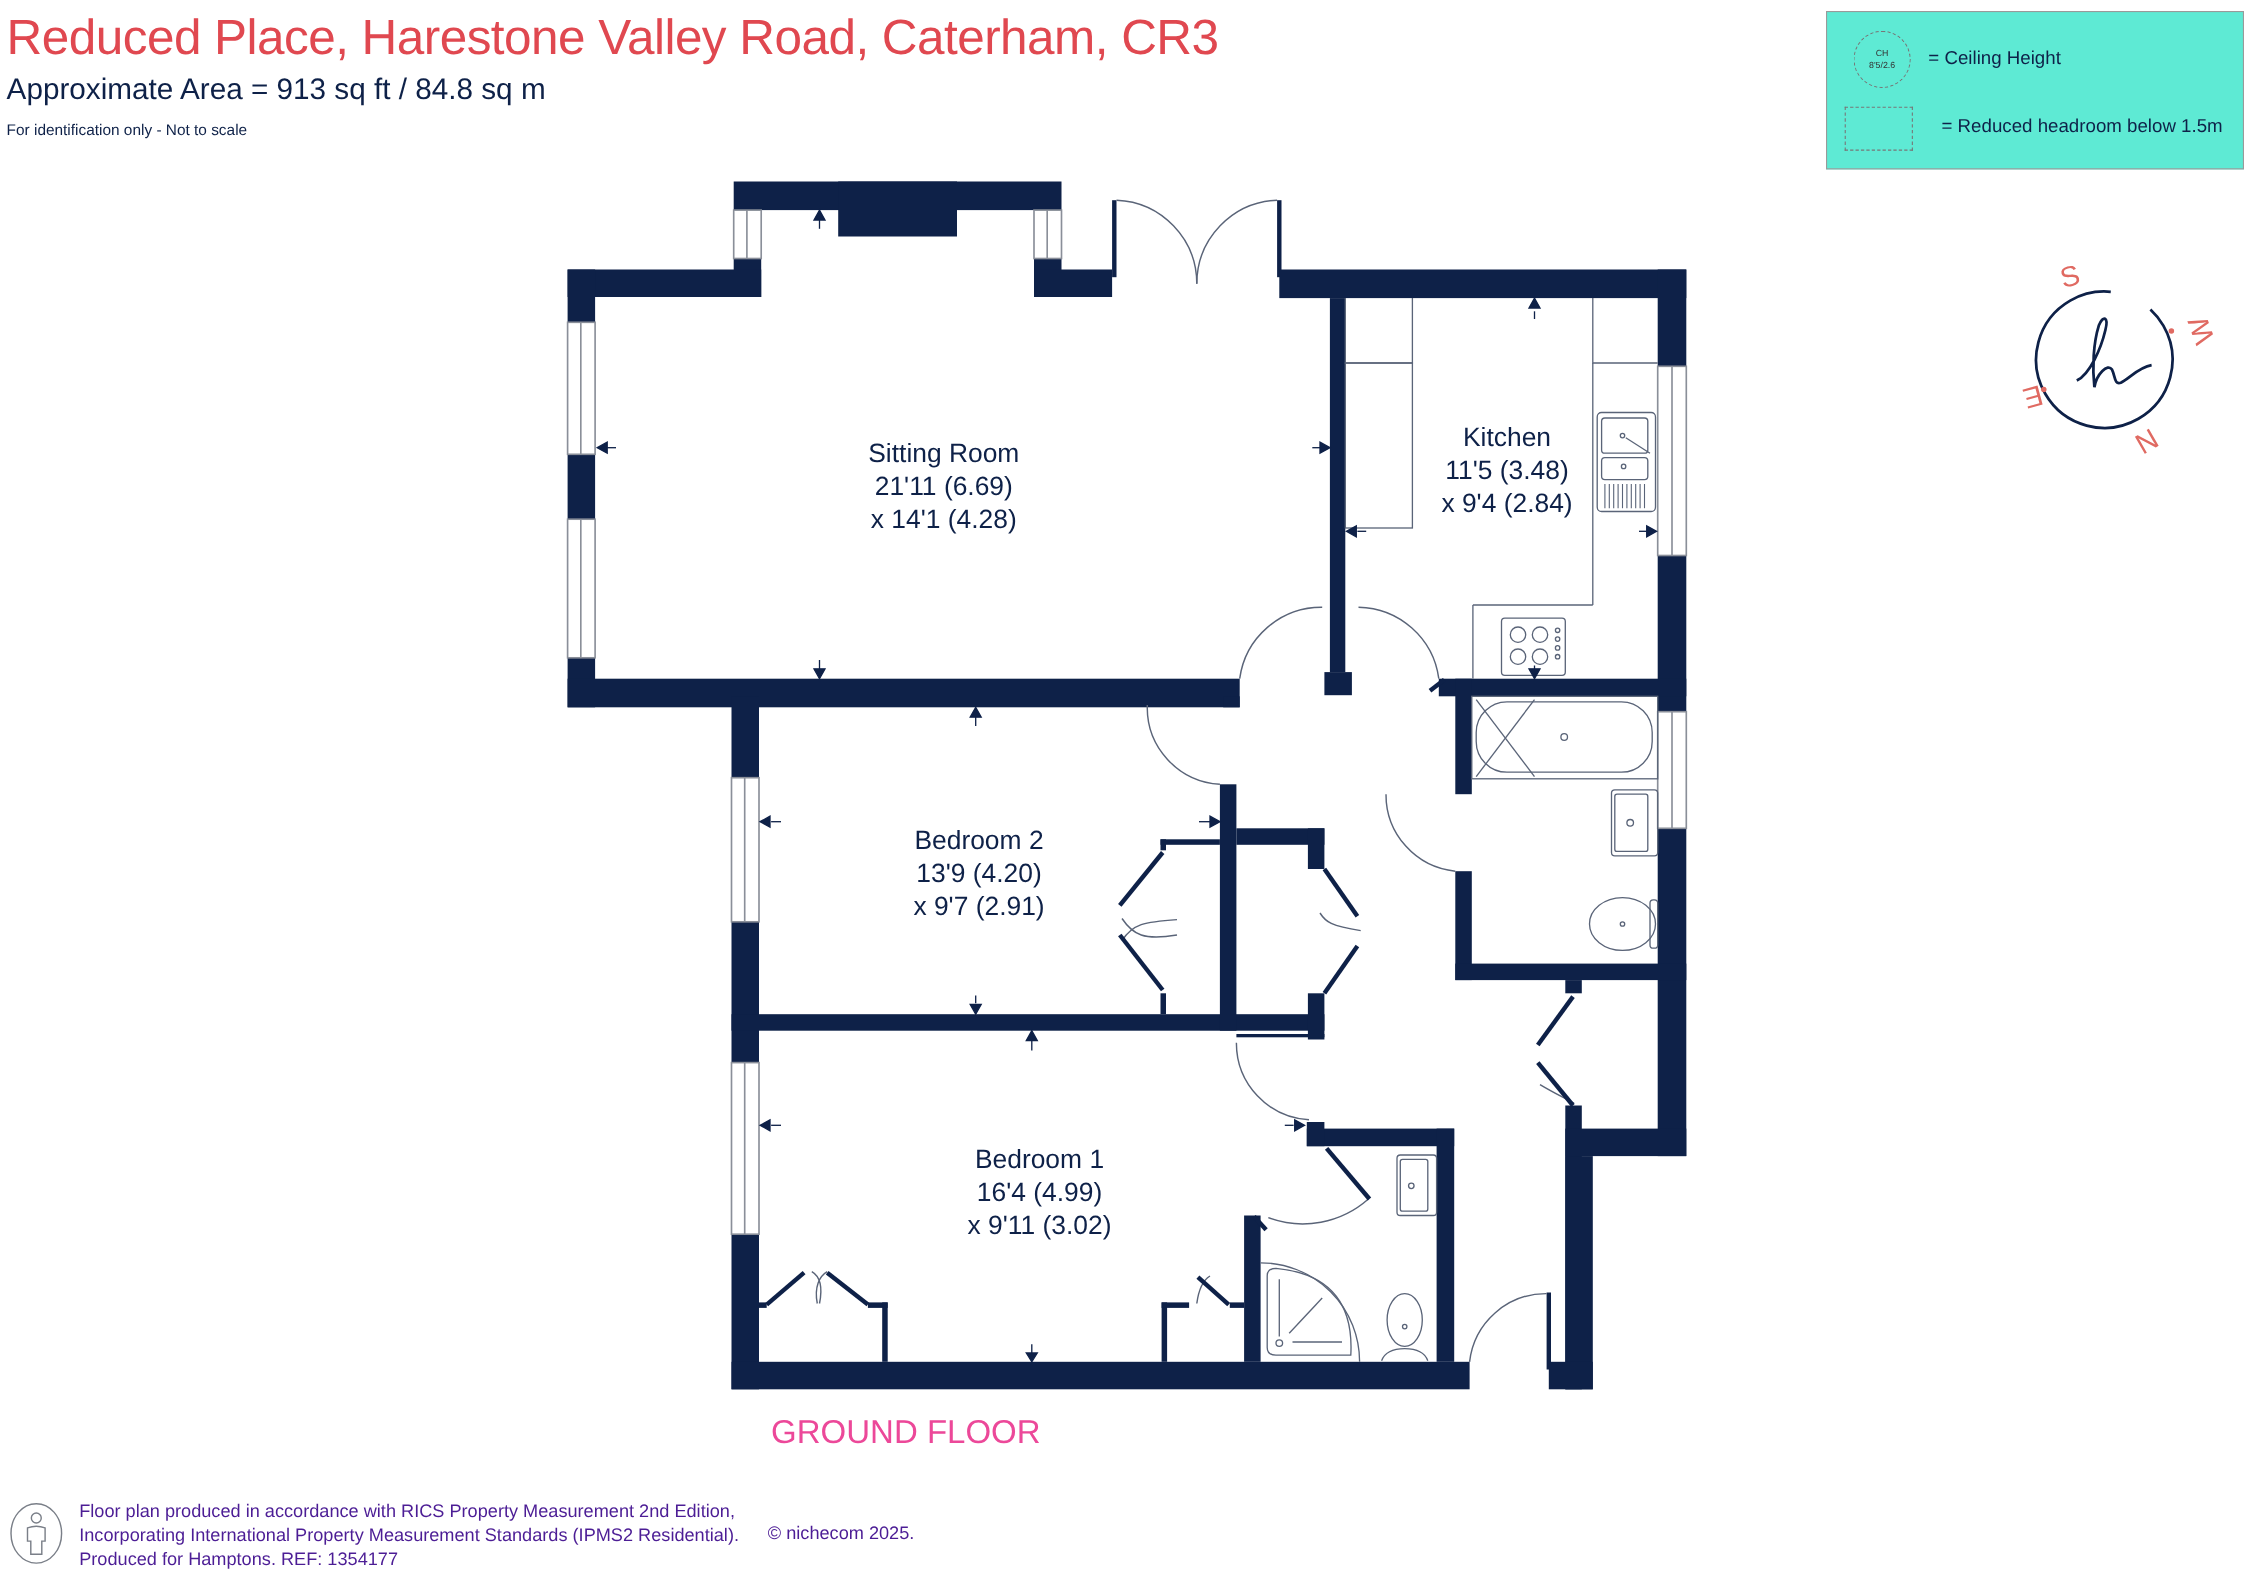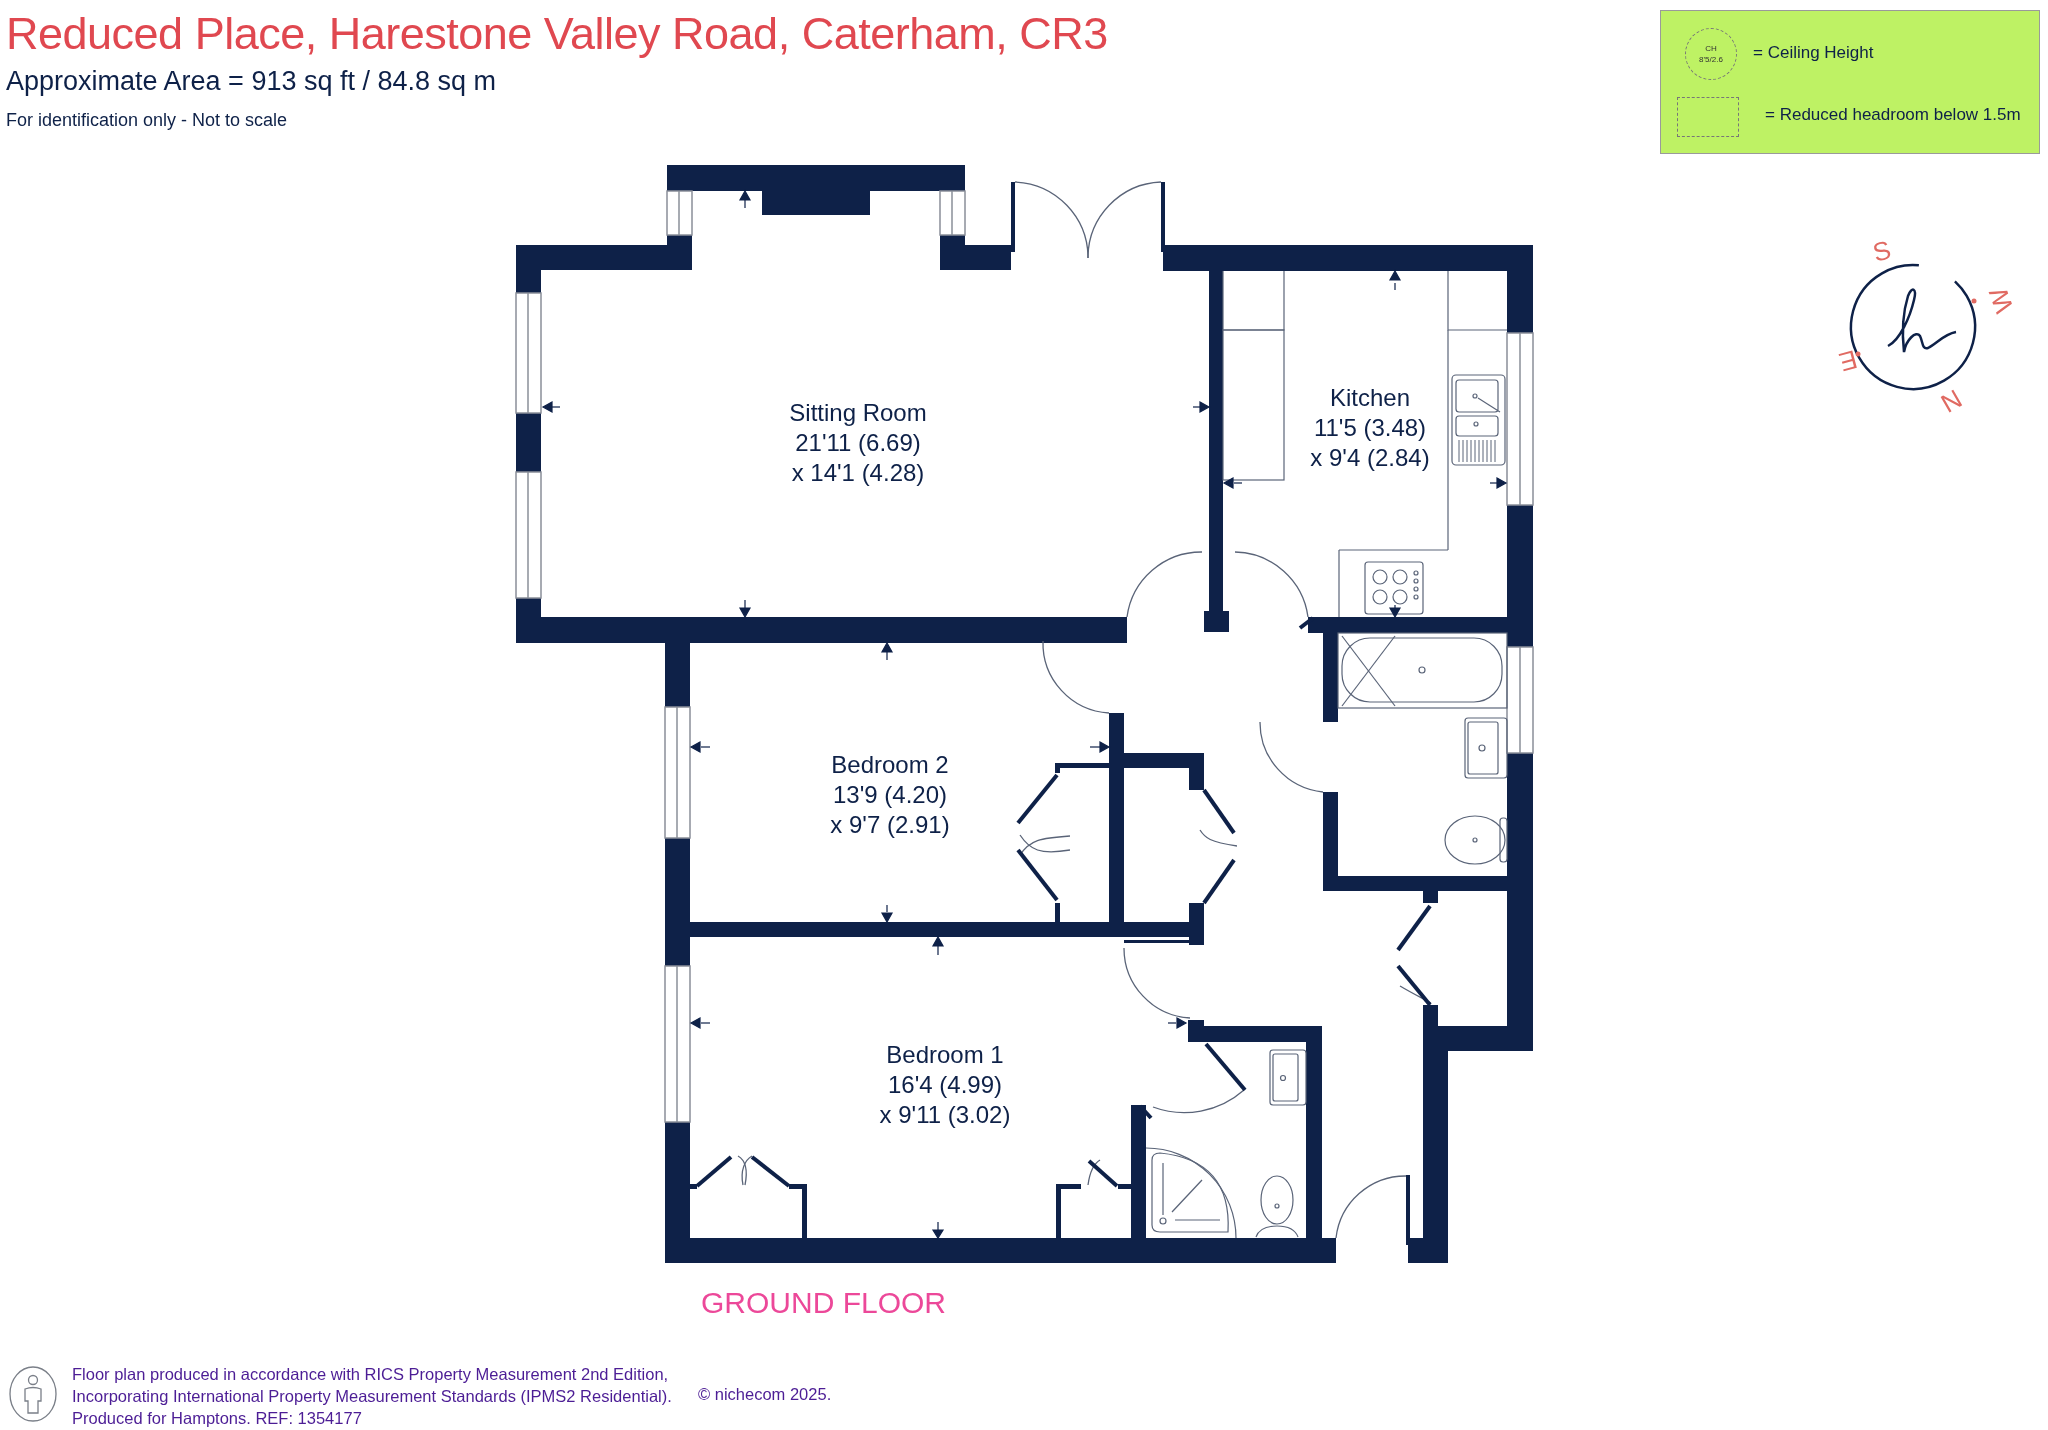--- a/index.html
+++ b/index.html
@@ -1,23 +1,23 @@
 <!DOCTYPE html>
 <html><head>
 <meta charset="utf-8">
 <style>
   html, body { margin:0; padding:0; background:#ffffff; }
   body { width:2048px; height:1430px; position:relative; overflow:hidden;
          font-family:"Liberation Sans", "DejaVu Sans", sans-serif; color:#0e2148; }
   .title { position:absolute; left:6px; top:8px; font-size:45px; color:#e04850;
            letter-spacing:-0.5px; white-space:nowrap; }
   .subtitle { position:absolute; left:6px; top:66px; font-size:27px; color:#0e2148; white-space:nowrap; }
-  .note { position:absolute; left:6px; top:110px; font-size:18px; color:#0e2148; white-space:nowrap; }
+  .note { position:absolute; left:6px; top:110px; font-size:14px; color:#0e2148; white-space:nowrap; }
   .legend { position:absolute; left:1660px; top:10px; width:380px; height:144px;
-            border:1.5px solid #9a9a9a; box-sizing:border-box; background:#bef264; }
+            border:1.5px solid #9a9a9a; box-sizing:border-box; background:#5eead4; }
   .legend .ch-circle { position:absolute; left:24px; top:17px; width:52px; height:52px;
             border:1.5px dashed #777; border-radius:50%; box-sizing:border-box;
             font-size:8px; color:#333; text-align:center; line-height:11px; padding-top:14px; }
   .legend .ch-label { position:absolute; left:92px; top:32px; font-size:17px; color:#0e2148; }
   .legend .rh-box { position:absolute; left:16px; top:86px; width:62px; height:40px;
             border:1.5px dashed #777; box-sizing:border-box; }
   .legend .rh-label { position:absolute; left:104px; top:94px; font-size:17px; color:#0e2148; }
   .compass { position:absolute; left:1810px; top:222px; width:220px; height:210px; }
   .plan { position:absolute; left:0; top:0; }
   .room-label { position:absolute; text-align:center; font-size:24px; line-height:30px; color:#0e2148; white-space:nowrap; transform:translateX(-50%); }

